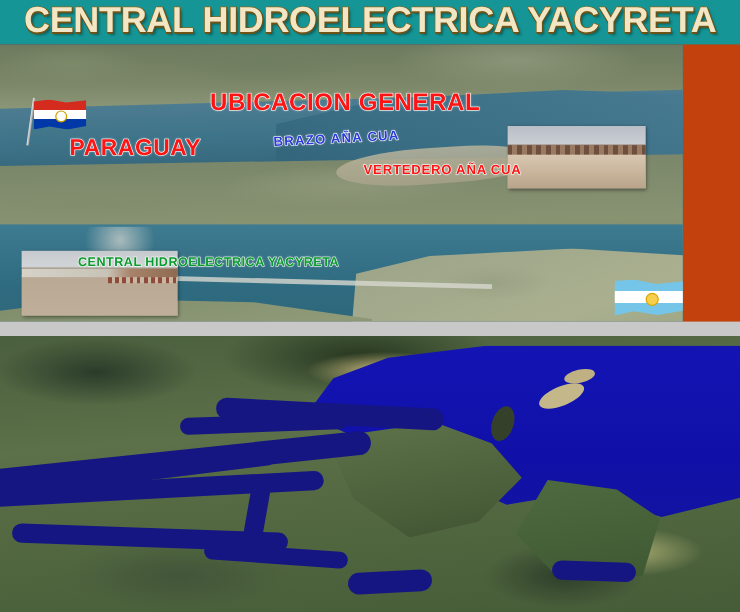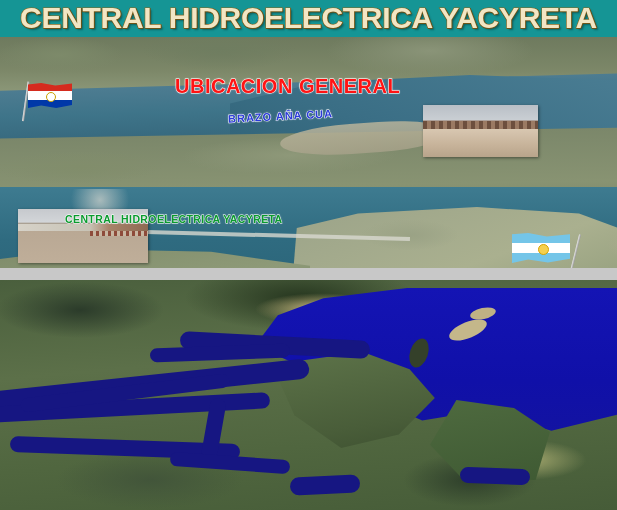--- a/index.html
+++ b/index.html
@@ -14,21 +14,21 @@
     font-size:30px;line-height:38px;letter-spacing:-0.3px;
     color:#f2e6c4;
     -webkit-text-stroke:1.2px #8a6a20;
     paint-order:stroke fill;
     text-shadow:0 1px 0 #6d5416, 1px 0 0 #6d5416, 2px 2px 2px rgba(0,0,0,.35);
     white-space:nowrap;
   }
 
   
   .panel{position:absolute;left:0;overflow:hidden;}
-  #top-map{top:37px;width:617px;height:231px;background:#2d6f85;}
+  #top-map{top:37px;width:569px;height:231px;background:#2d6f85;}
   #divider{position:absolute;left:0;top:268px;width:617px;height:12px;background:#c8c8c8;}
   #bottom-map{top:280px;width:617px;height:230px;background:#4b6b3d;}
 
   
   #top-map .land-upper{position:absolute;left:0;top:0;width:617px;height:60px;
     background:
       radial-gradient(ellipse 90px 26px at 60px 18px, #7d8a6a 0%, rgba(125,138,106,0) 70%),
       radial-gradient(ellipse 110px 30px at 220px 12px, #6f7d60 0%, rgba(111,125,96,0) 72%),
       radial-gradient(ellipse 140px 34px at 430px 14px, #8a9478 0%, rgba(138,148,120,0) 74%),
       linear-gradient(180deg,#6e7a5e 0%,#7c8768 55%,#8f9b7c 100%);}
@@ -194,21 +194,23 @@
       <div class="cloth"></div>
       <div class="emblem"></div>
     </div>
     <div class="flag" id="flag-ar">
       <div class="pole"></div>
       <div class="cloth"></div>
       <div class="sun"></div>
     </div>
 
     <div class="lbl lbl-red-out" id="lbl-ubicacion">UBICACION GENERAL</div>
+    <div class="lbl lbl-red-out" id="lbl-paraguay">PARAGUAY</div>
     <div class="lbl lbl-blue-out" id="lbl-brazo">BRAZO AÑA CUA</div>
+    <div class="lbl lbl-red-out" id="lbl-vertedero">VERTEDERO AÑA CUA</div>
     <div class="lbl lbl-green-out" id="lbl-chy-top">CENTRAL HIDROELECTRICA YACYRETA</div>
 
   </div>
 
   <div id="divider"></div>
 
   <div id="bottom-map" class="panel">
     <div class="veg"></div>
     <div class="sandy"></div>
     <div class="sandy2"></div>

